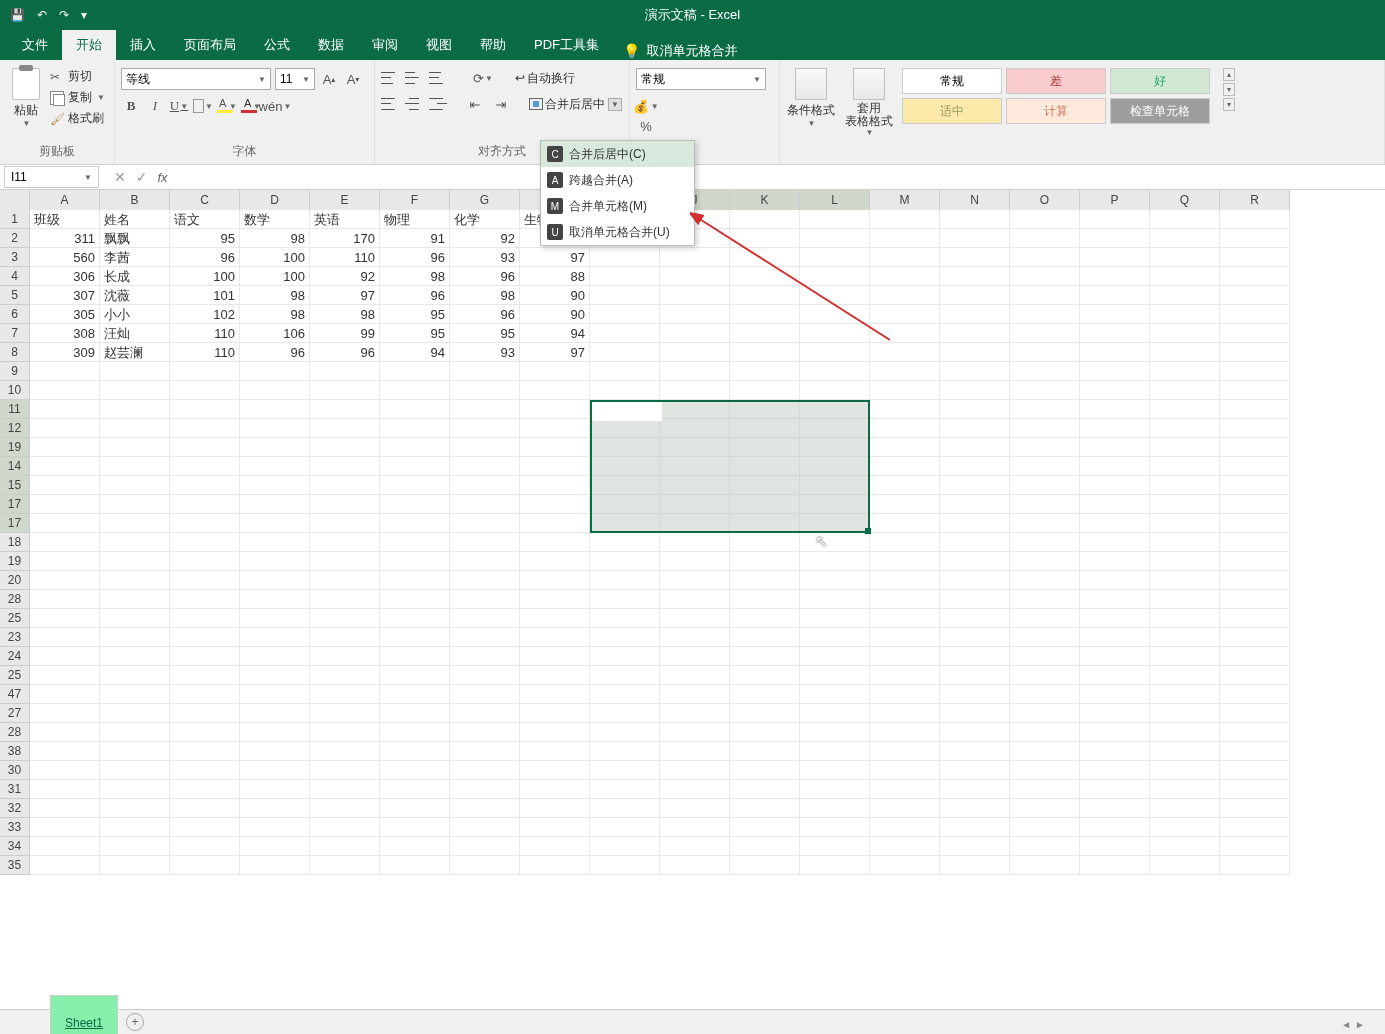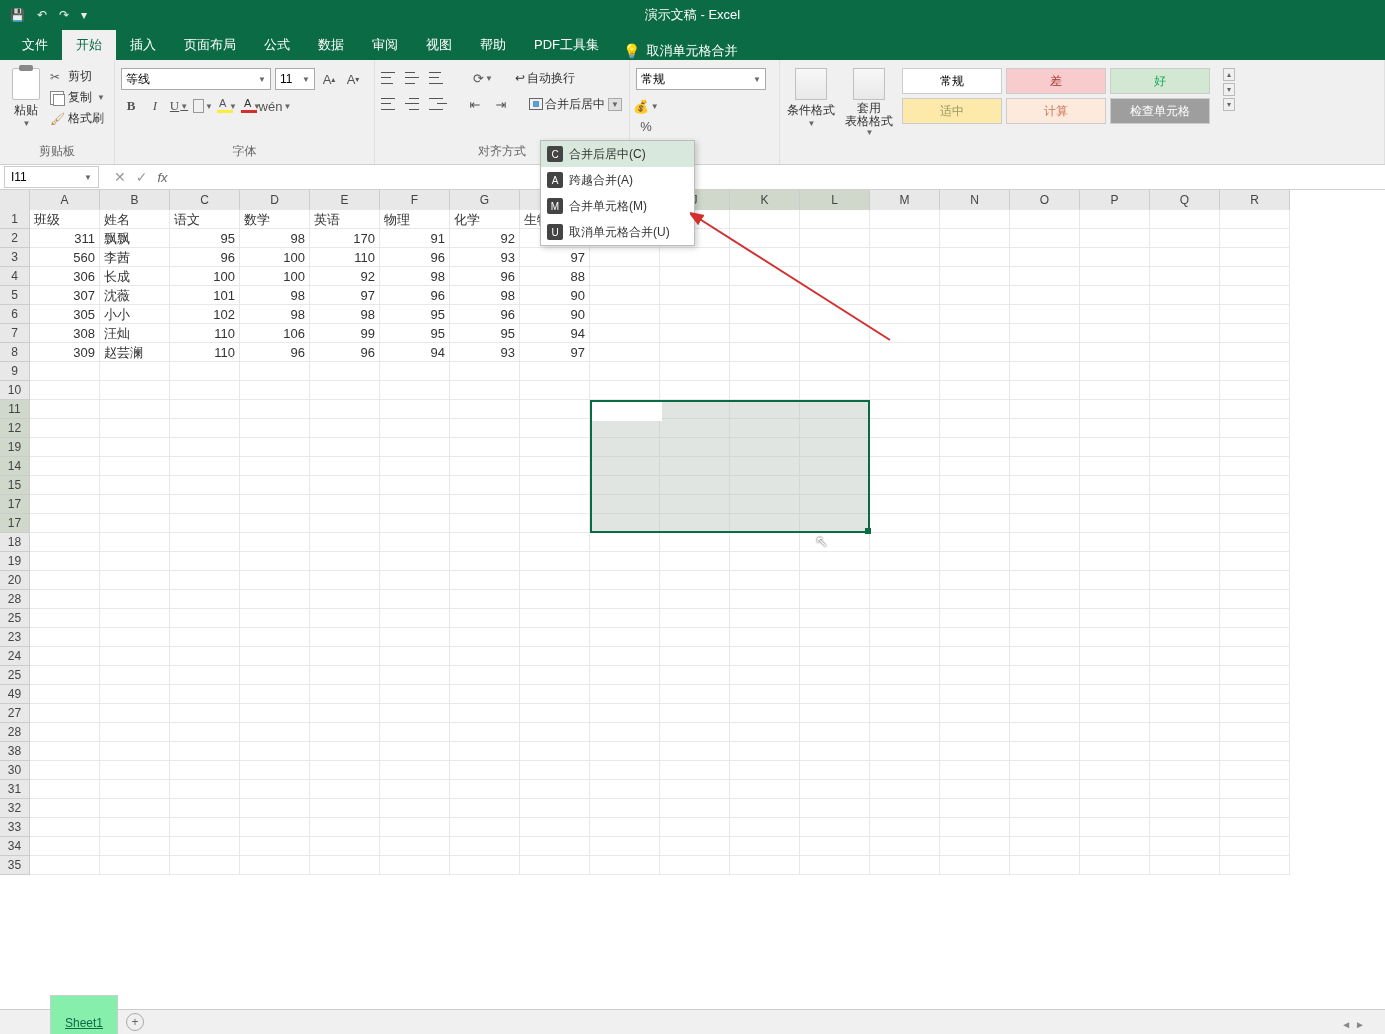--- a/index.html
+++ b/index.html
@@ -374,21 +374,21 @@
       <div class="row-h sel">17</div>
       <div class="row-h sel">17</div>
       <div class="row-h">18</div>
       <div class="row-h">19</div>
       <div class="row-h">20</div>
       <div class="row-h">28</div>
       <div class="row-h">25</div>
       <div class="row-h">23</div>
       <div class="row-h">24</div>
       <div class="row-h">25</div>
-      <div class="row-h">49</div>
+      <div class="row-h">47</div>
       <div class="row-h">27</div>
       <div class="row-h">28</div>
       <div class="row-h">38</div>
       <div class="row-h">30</div>
       <div class="row-h">31</div>
       <div class="row-h">32</div>
       <div class="row-h">33</div>
       <div class="row-h">34</div>
       <div class="row-h">35</div>
     </div>

